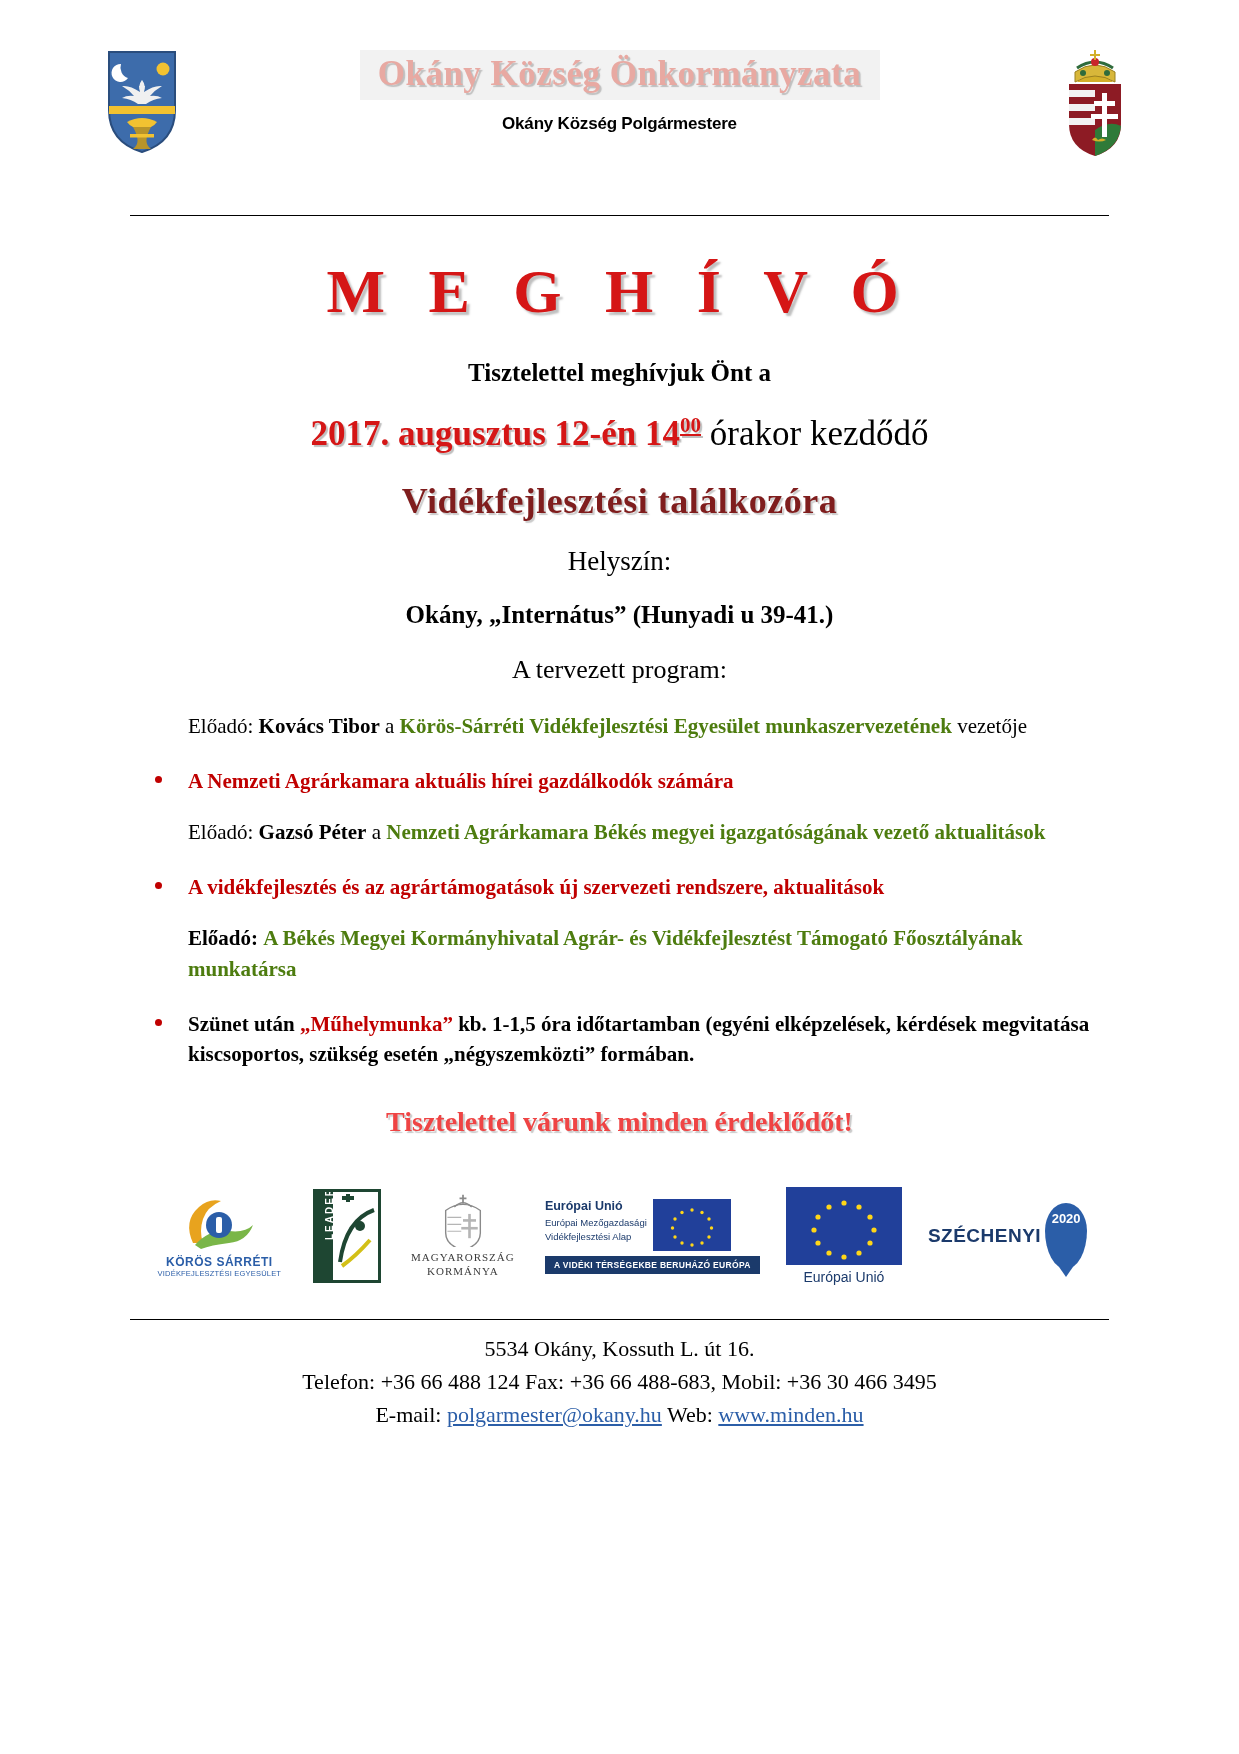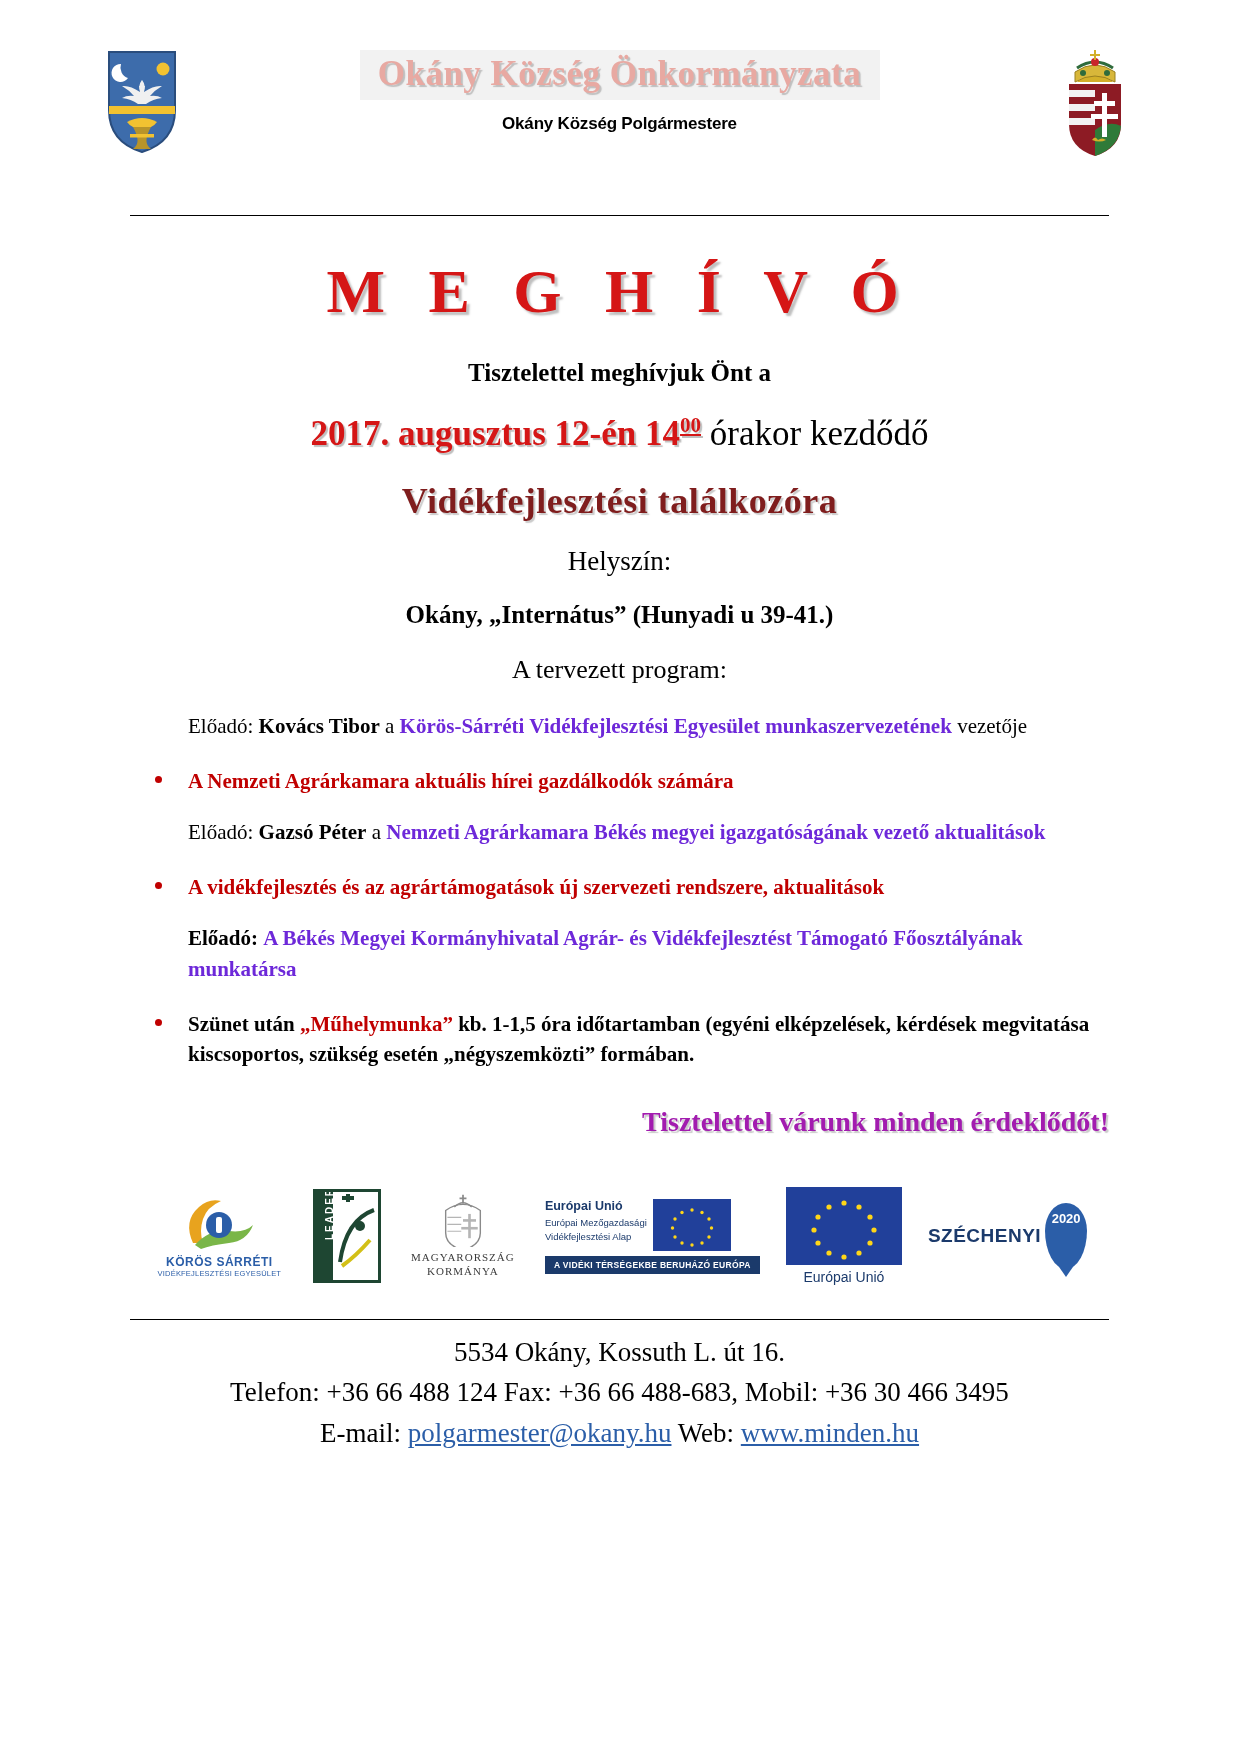--- a/index.html
+++ b/index.html
@@ -159,30 +159,30 @@
     background: #c00000;
   }
   .speaker-row {
     padding-left: 48px;
     margin-top: 20px;
     font-size: 21px;
     line-height: 1.45;
     color: #000;
   }
   .b { font-weight: bold; }
-  .green { color: #6d28d9; font-weight: bold; }
+  .green { color: #4d7c0f; font-weight: bold; }
   .red { color: #c00000; font-weight: bold; }
   .black-bold { color: #000; font-weight: bold; }
 
   .closing {
-    text-align: right;
+    text-align: center;
     margin-top: 36px;
     font-size: 28px;
     font-weight: bold;
-    color: #a21caf;
+    color: #ef4444;
     text-shadow: 2px 2px 1px rgba(180,180,180,.7);
   }
 
   
   .logos {
     margin-top: 46px;
     display: flex;
     align-items: center;
     justify-content: center;
     gap: 26px;
@@ -270,21 +270,21 @@
     font-size: 13px; font-weight: bold; color: #fff;
   }
 
   
   .footer-rule {
     border: 0; border-top: 1px solid #000; margin: 30px 0 0 0; width: 100%;
   }
   .footer {
     text-align: center;
     margin-top: 12px;
-    font-size: 27px;
+    font-size: 22px;
     line-height: 1.5;
   }
   .footer a, .footer .link {
     color: #2b5ea8; text-decoration: underline;
   }
 </style>
 </head>
 <body>
 
 <div class="page">

